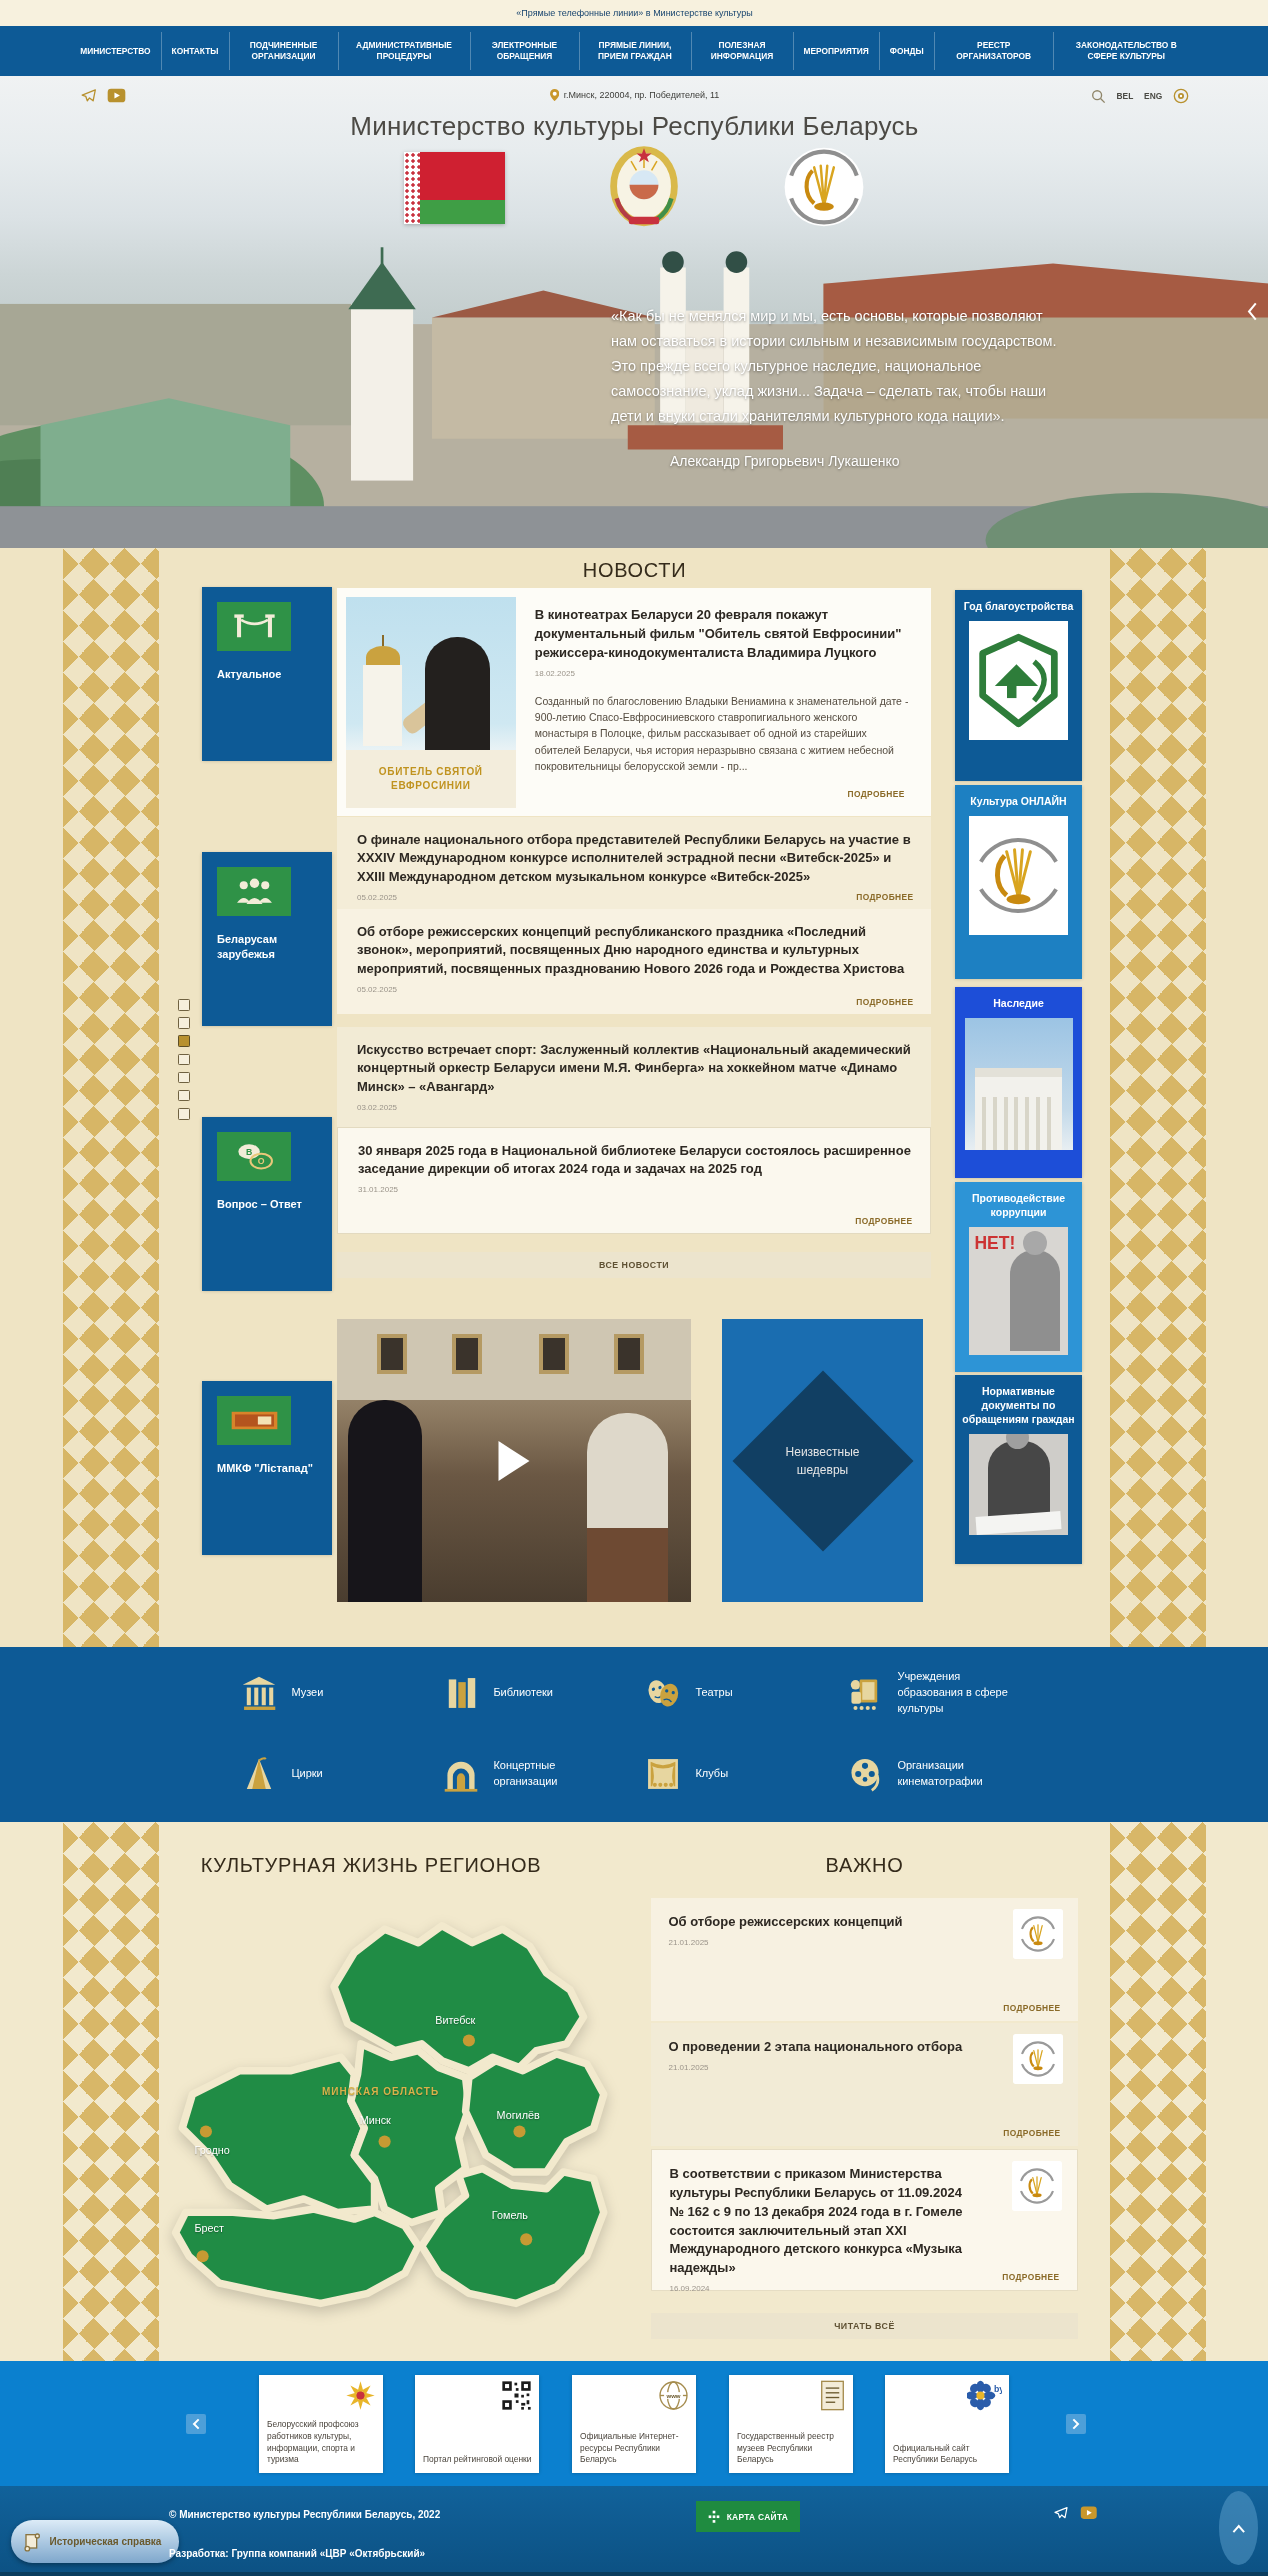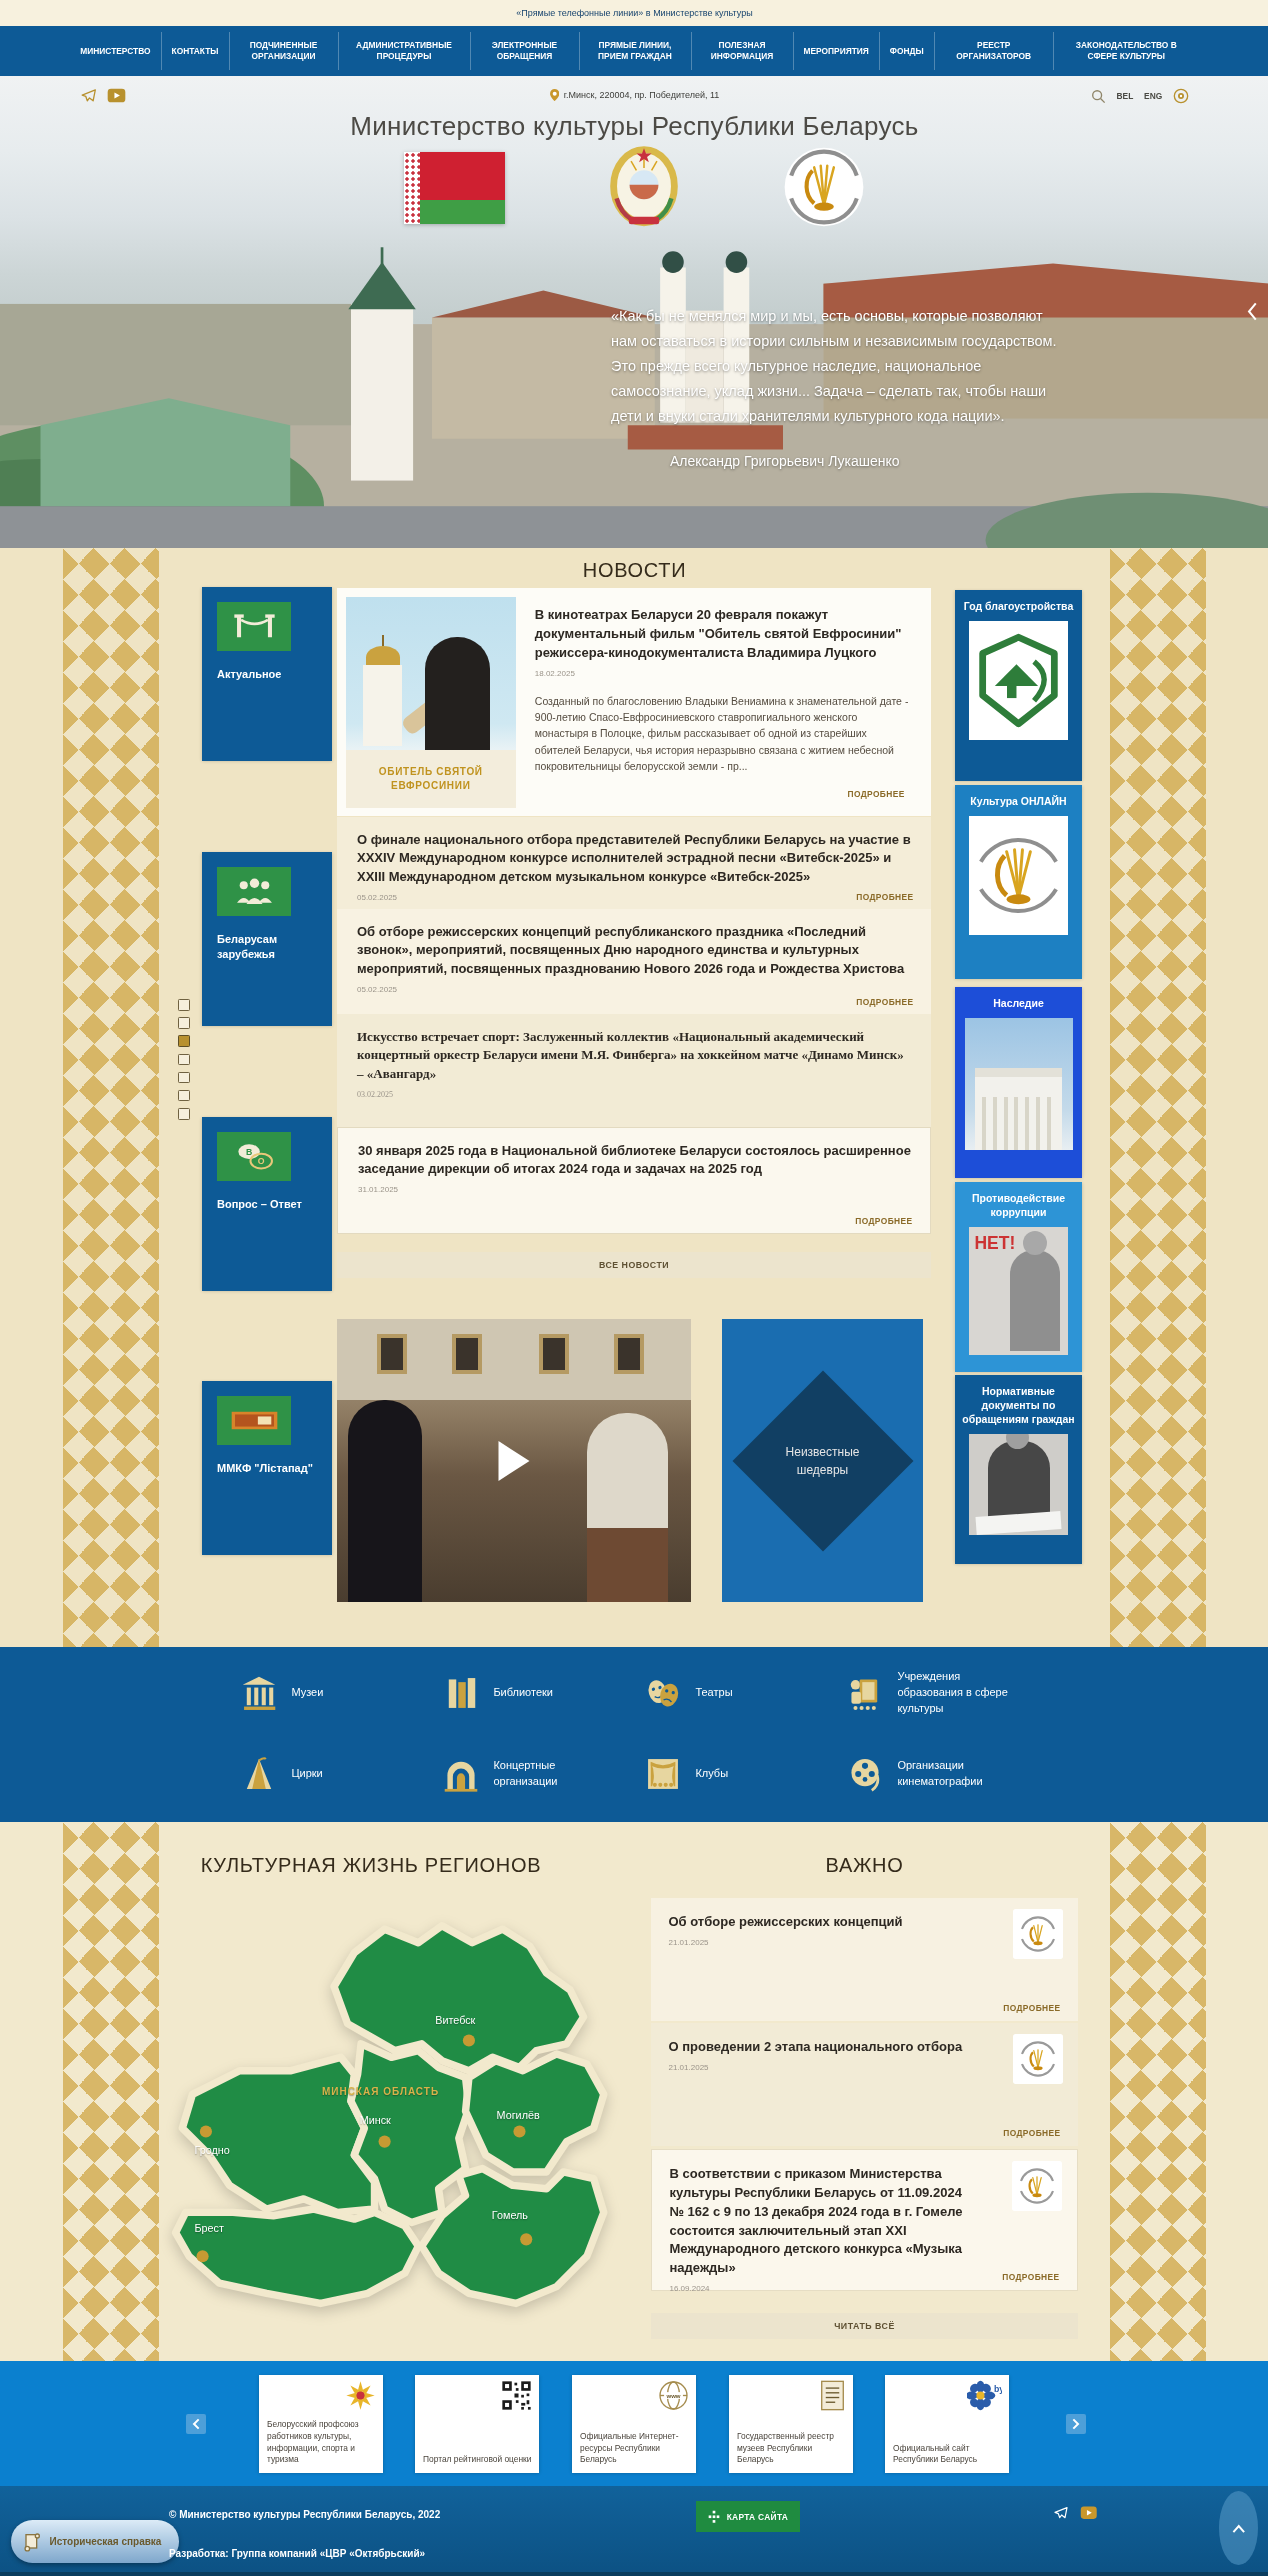--- a/index.html
+++ b/index.html
@@ -78,21 +78,21 @@
   .featured-body { position:relative; padding:9.4px 10.8px 6.7px 19px; flex:1; }
   .news-h { color:#2d2822; font-size:13px; font-weight:bold; line-height:1.45; text-decoration:none; display:block; cursor:pointer; }
   .news-date { color:#9b948a; font-size:8px; margin-top:6px; }
   .news-excerpt { color:#554c40; font-size:10.5px; line-height:1.55; margin-top:15px; }
   .more-link { position:absolute; right:17.5px; bottom:8px; color:#8a6a28; font-weight:bold; font-size:8.4px;
                letter-spacing:0.4px; text-decoration:none; cursor:pointer; }
   .news-row { position:absolute; left:0; width:594px; padding:13.5px 17.5px 9.4px 20px; }
   .news-row .more-link { bottom:6.7px; }
   .row-2 { top:269px; height:92px; background:#f4edd8; }
   .row-3 { top:361px; height:105px; background:#f8f2e2; }
-  .row-4 { top:466px; height:113px; background:#f2ebd5;font-family:Liberation Serif, serif; }
+  .row-4 { top:479px; height:113px; background:#f2ebd5; }
   .row-5 { top:579px; height:107px; background:#fbf8ee; border:0.7px solid #e3dac0; }
   .all-bar { position:absolute; left:0; top:704px; width:594px; height:26px; background:#ece4cd;
              display:flex; align-items:center; justify-content:center; color:#5f5133; font-weight:bold;
              font-size:8.8px; letter-spacing:0.5px; text-decoration:none; cursor:pointer; }
 
   .video-thumb { position:absolute; left:0; top:771px; width:354px; height:283px; overflow:hidden; cursor:pointer;
                  background:linear-gradient(180deg,#b9a88f 0%,#8d7a61 34%,#6b5844 55%,#4a3d2f 100%); }
   .vt-wall { position:absolute; left:0; top:0; width:100%; height:81px; background:#cfc6b2; }
   .vt-frame { position:absolute; top:15px; width:30px; height:40px; background:#3a332b; border:4px solid #b59a63; }
   .vt-fig-left { position:absolute; left:10.8px; bottom:0; width:74px; height:202px; background:#17151a; border-radius:36px 36px 0 0; }

